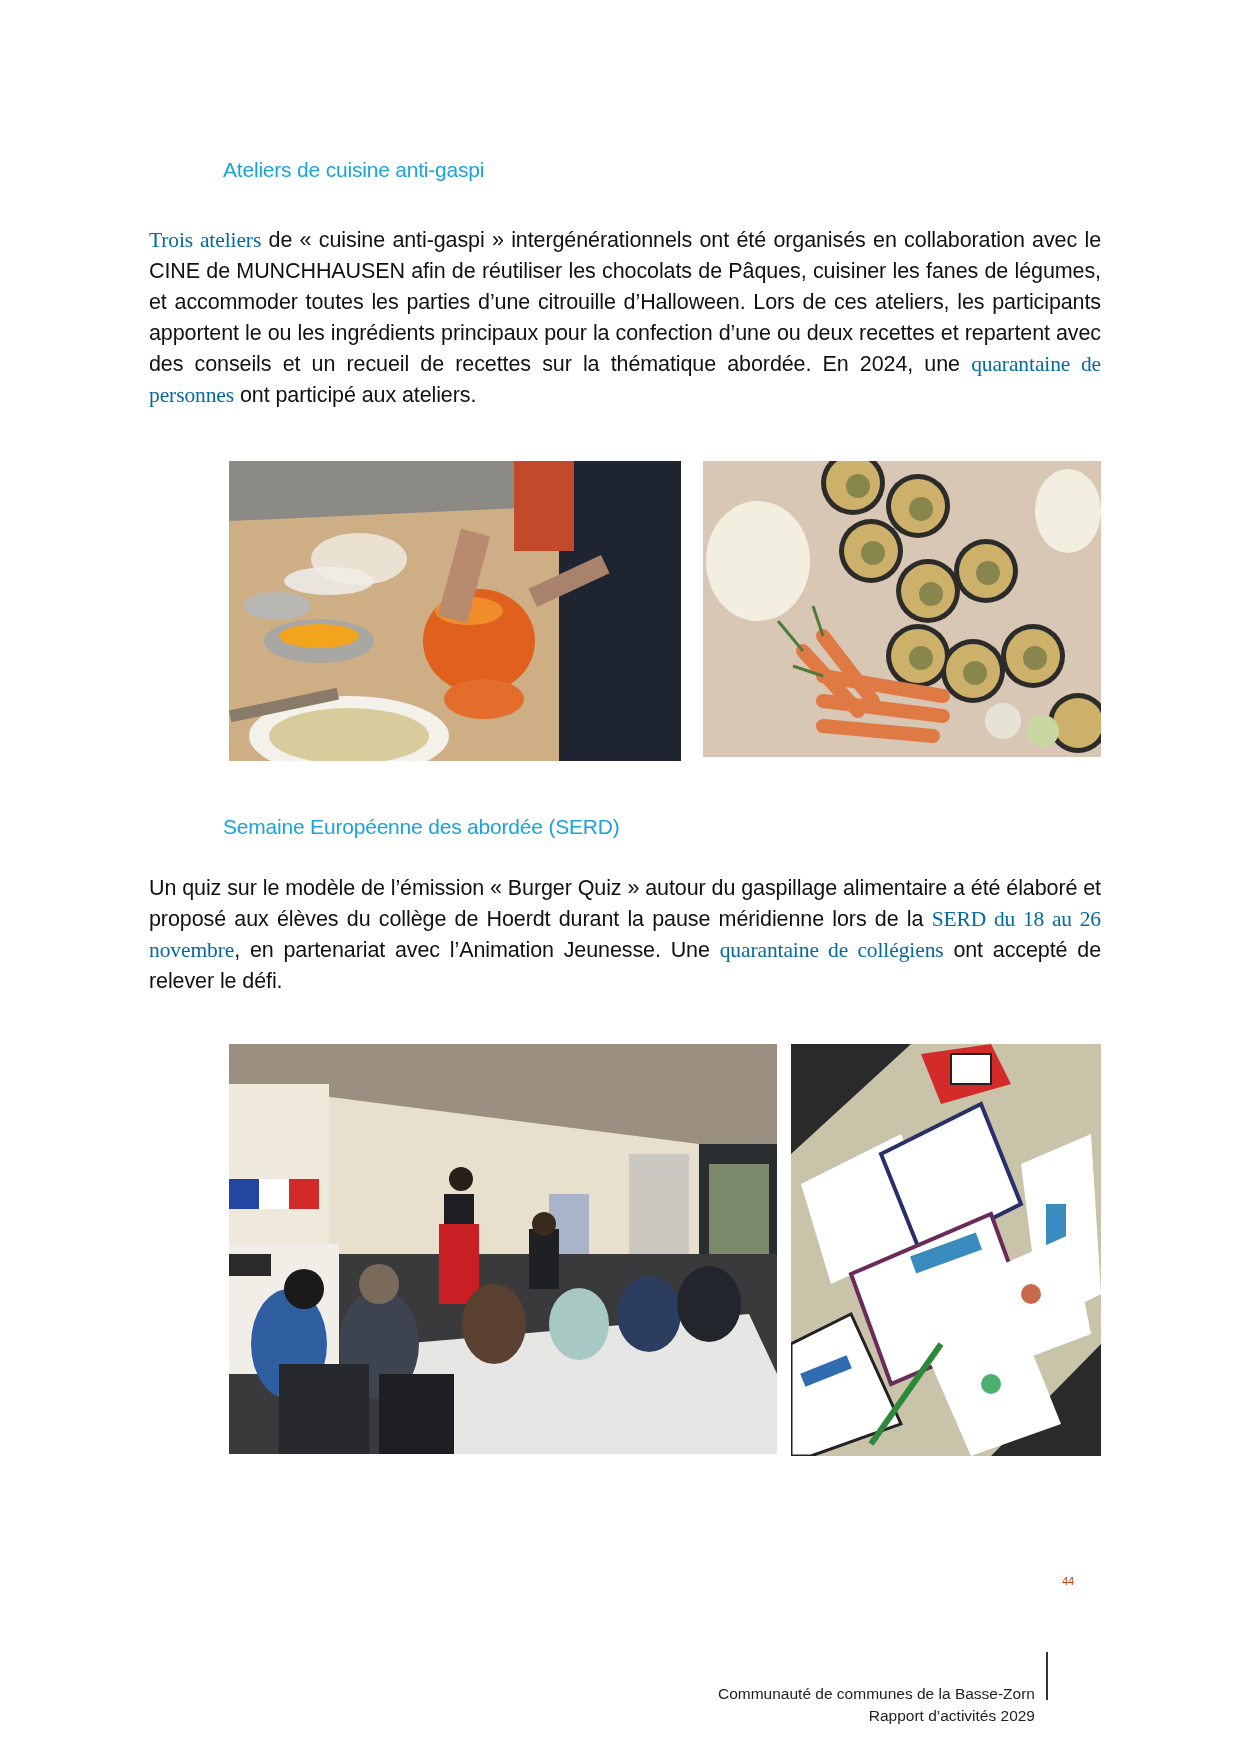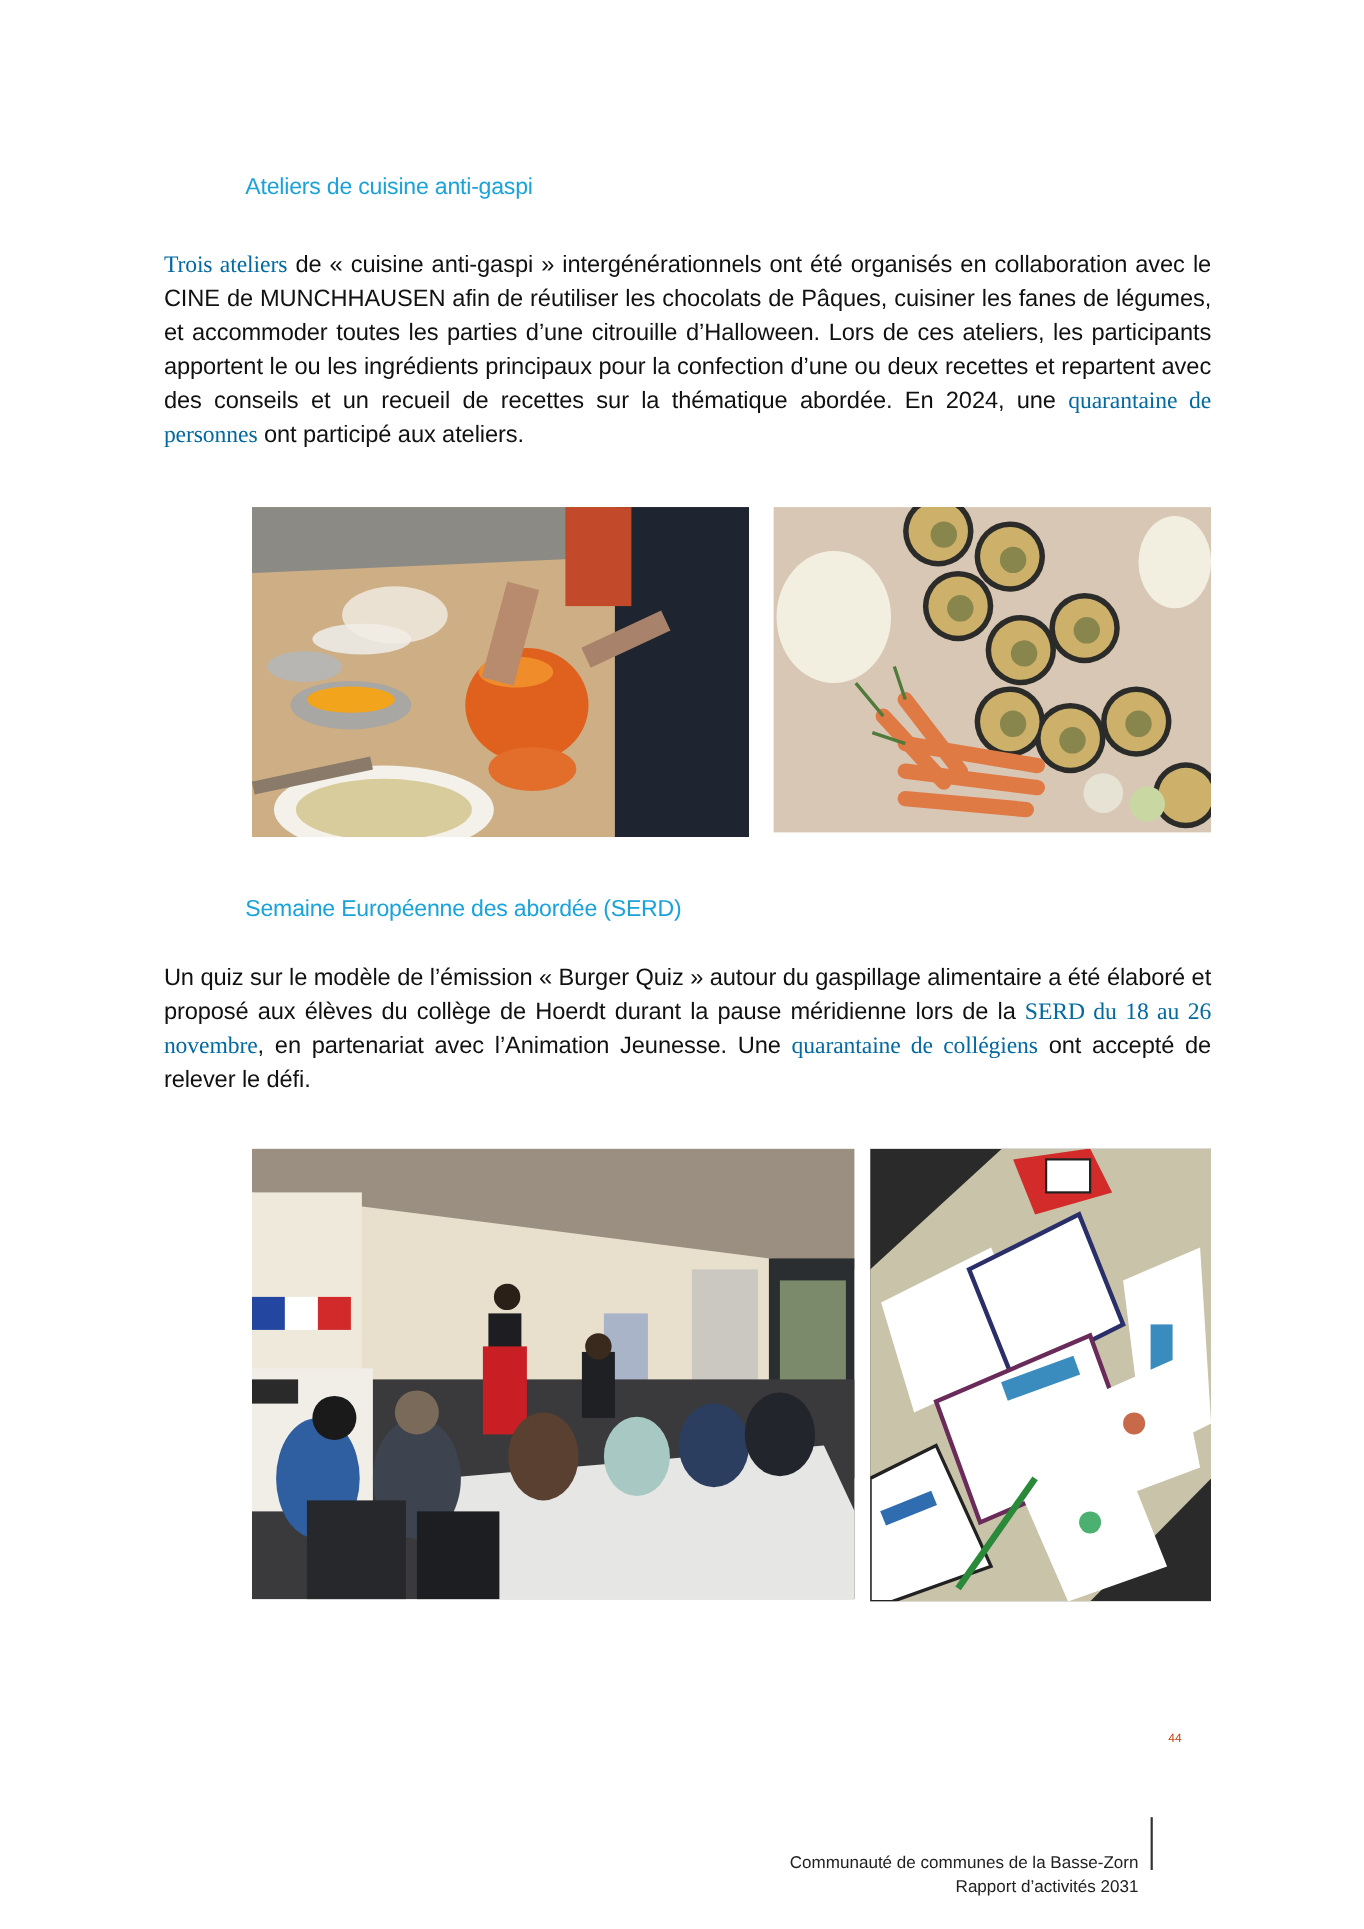--- a/index.html
+++ b/index.html
@@ -157,16 +157,16 @@
     <circle cx="240" cy="250" r="10" fill="#c86a4a"></circle>
     <circle cx="200" cy="340" r="10" fill="#4cb070"></circle>
     <line x1="80" y1="400" x2="150" y2="300" stroke="#2a8a3a" stroke-width="6"></line>
     <polygon points="130,10 200,0 220,40 150,60" fill="#d32a2a"></polygon>
     <rect x="160" y="10" width="40" height="30" fill="#ffffff" stroke="#222" stroke-width="2"></rect>
   </svg>
 </div>
 
 <div class="footer-text">
   <div>Communauté de communes de la Basse-Zorn</div>
-  <div>Rapport d’activités 2031</div>
+  <div>Rapport d’activités 2029</div>
 </div>
 <div class="footer-divider"></div>
 <div class="page-number">44</div>
 
 </body></html>

